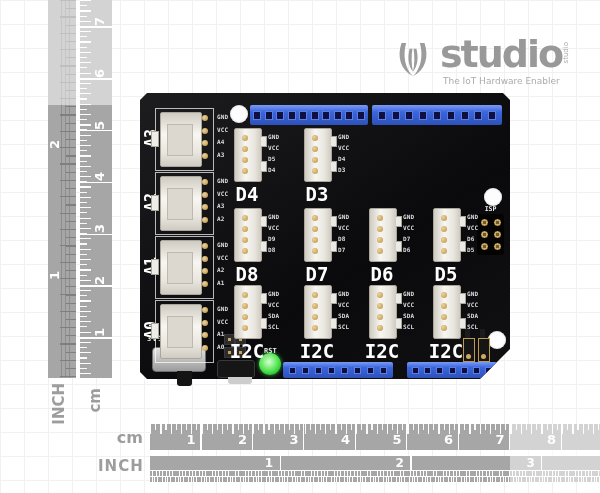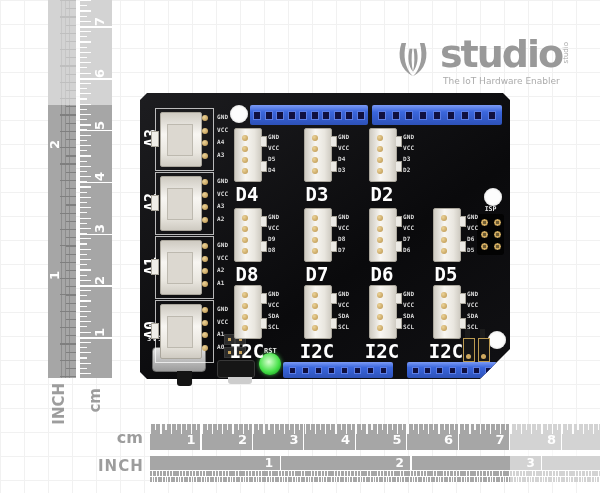--- a/index.html
+++ b/index.html
@@ -330,36 +330,20 @@
         <div class="gtab" style="top: 8px;"></div>
         <div class="gtab" style="top: 33px;"></div>
         <div class="pinlbls" style="left: 34px; top: 3px;">
           <div class="pinlbl">GND</div>
           <div class="pinlbl">VCC</div>
           <div class="pinlbl">D4</div>
           <div class="pinlbl">D3</div>
         </div>
         <div class="silk" style="left: -17px; top: 55px; width: 60px;">D3</div>
       </div>
-      <div class="gport" style="left: 229px; top: 35px;">
-        <div class="gbody"></div>
-        <div class="gpin" style="left: 8px; top: 7px;"></div>
-        <div class="gpin" style="left: 8px; top: 18px;"></div>
-        <div class="gpin" style="left: 8px; top: 29px;"></div>
-        <div class="gpin" style="left: 8px; top: 40px;"></div>
-        <div class="gtab" style="top: 8px;"></div>
-        <div class="gtab" style="top: 33px;"></div>
-        <div class="pinlbls" style="left: 34px; top: 3px;">
-          <div class="pinlbl">GND</div>
-          <div class="pinlbl">VCC</div>
-          <div class="pinlbl">D3</div>
-          <div class="pinlbl">D2</div>
-        </div>
-        <div class="silk" style="left: -17px; top: 55px; width: 60px;">D2</div>
-      </div>
       <div class="gport" style="left: 94px; top: 115px;">
         <div class="gbody"></div>
         <div class="gpin" style="left: 8px; top: 7px;"></div>
         <div class="gpin" style="left: 8px; top: 18px;"></div>
         <div class="gpin" style="left: 8px; top: 29px;"></div>
         <div class="gpin" style="left: 8px; top: 40px;"></div>
         <div class="gtab" style="top: 8px;"></div>
         <div class="gtab" style="top: 33px;"></div>
         <div class="pinlbls" style="left: 34px; top: 3px;">
           <div class="pinlbl">GND</div>

